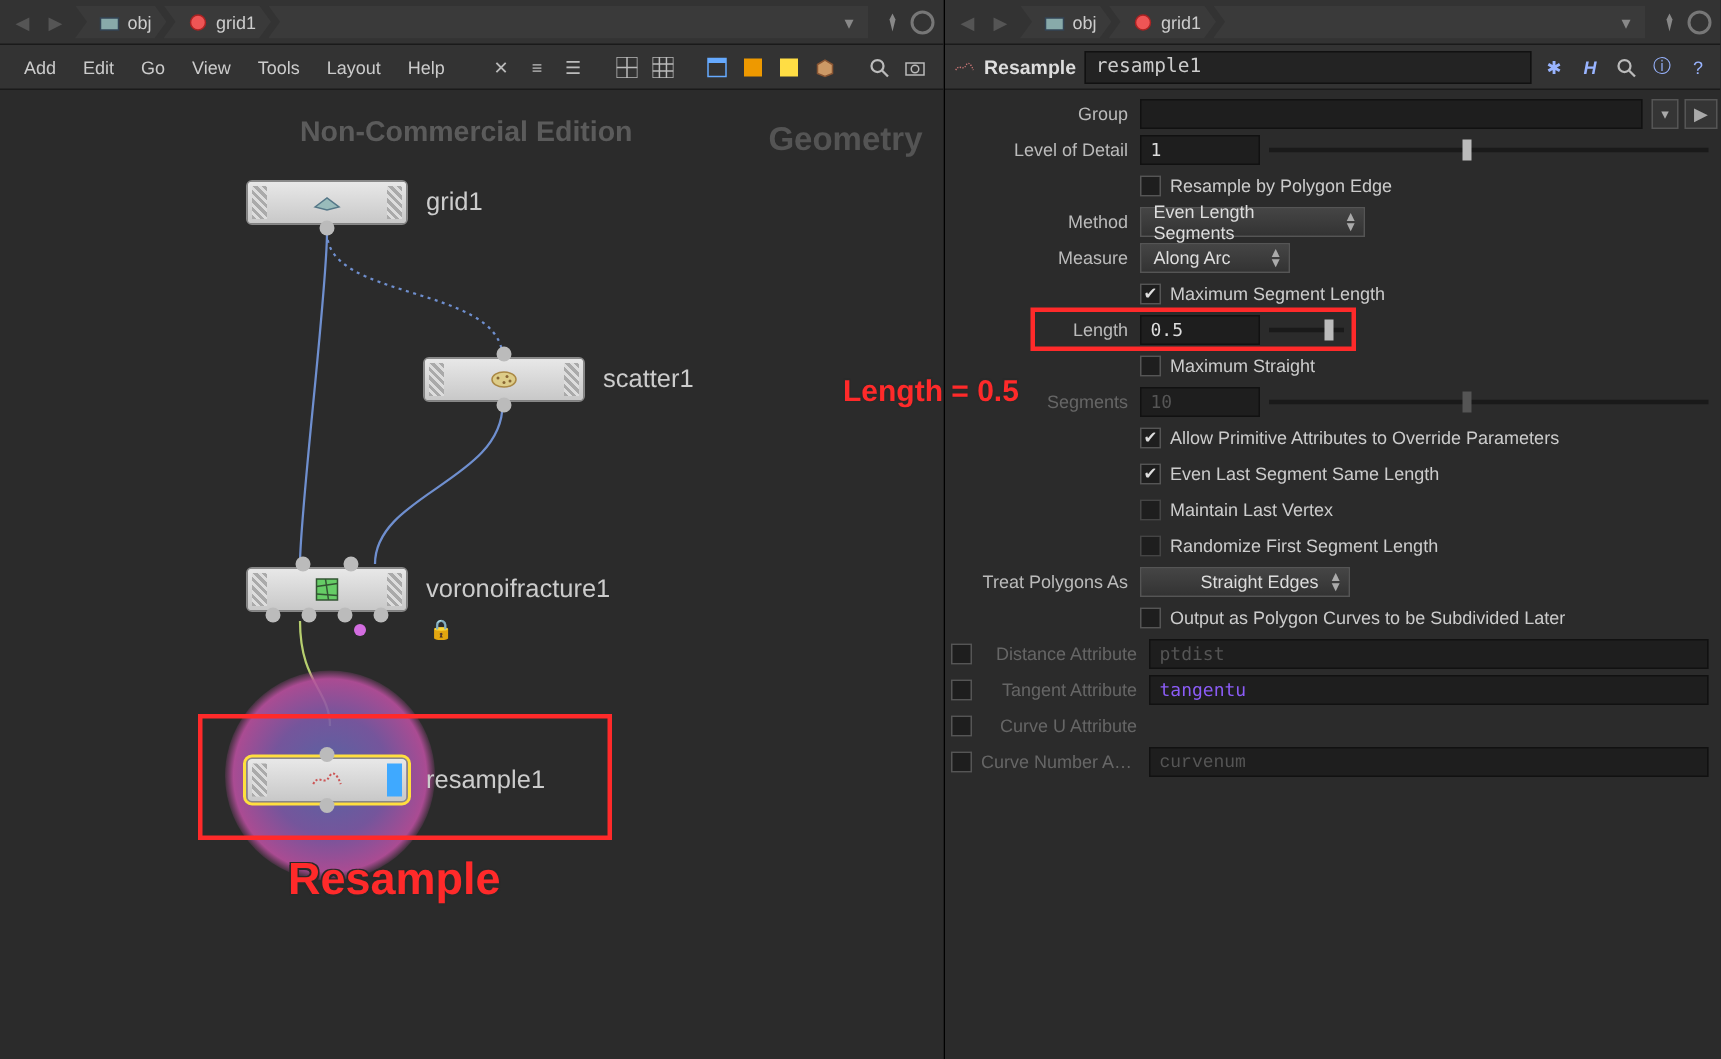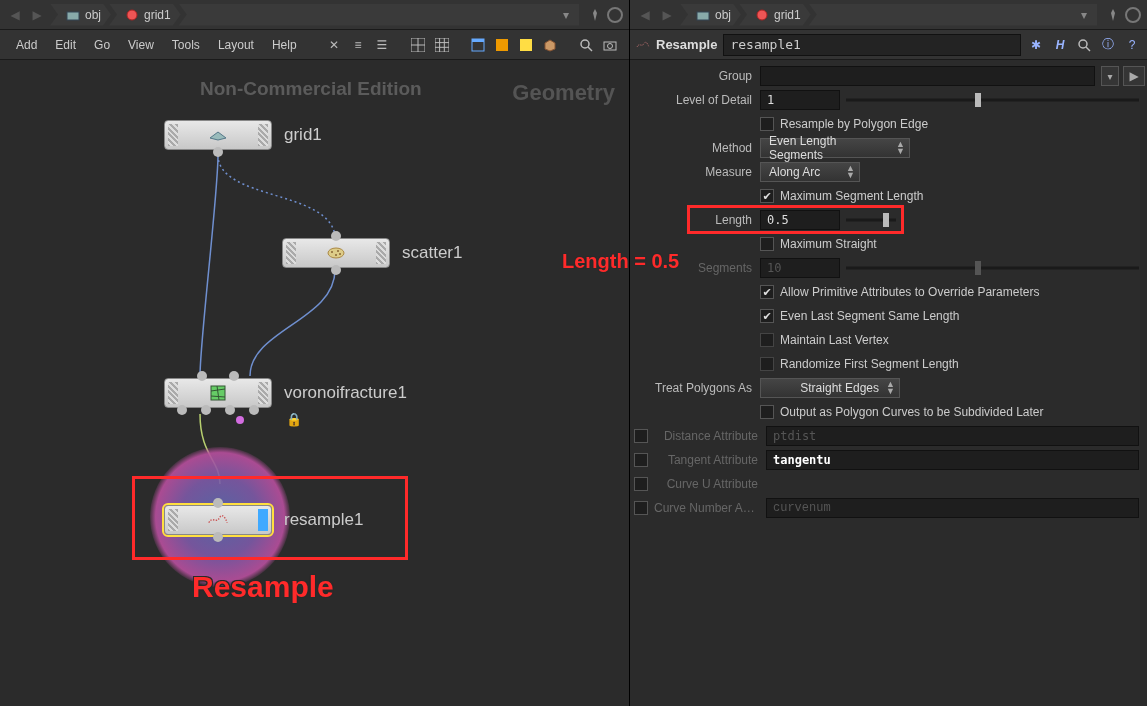--- a/index.html
+++ b/index.html
@@ -449,21 +449,21 @@
 
       <div class="row disabled">
         <div class="attr-chk"></div>
         <span class="plabel" style="width:112px;">Distance Attribute</span>
         <div class="pval wide" style="color:#555;">ptdist</div>
       </div>
 
       <div class="row disabled">
         <div class="attr-chk"></div>
         <span class="plabel" style="width:112px;">Tangent Attribute</span>
-        <div class="pval wide" style="color:#ffffff;font-weight:bold;">tangentu</div>
+        <div class="pval wide" style="color:#8b5cf6;">tangentu</div>
       </div>
 
       <div class="row disabled">
         <div class="attr-chk"></div>
         <span class="plabel" style="width:112px;">Curve U Attribute</span>
       </div>
 
       <div class="row disabled">
         <div class="attr-chk"></div>
         <span class="plabel" style="width:112px;">Curve Number Attr…</span>

